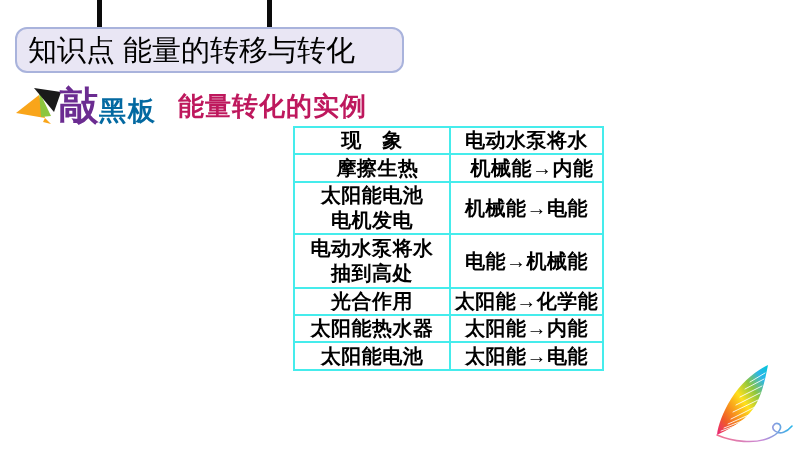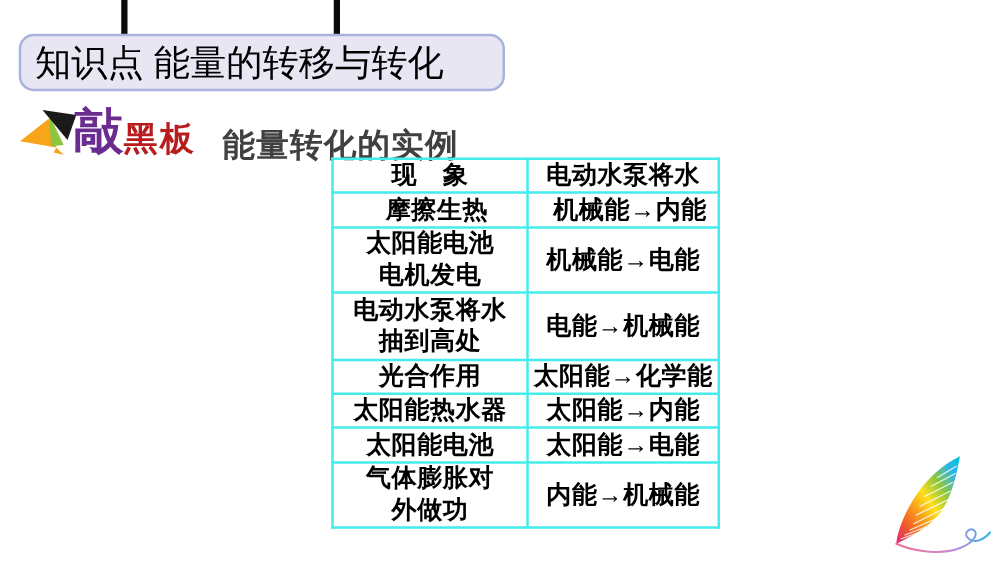--- a/index.html
+++ b/index.html
@@ -19,29 +19,29 @@
   }
   .title-pill span{font-size:29px;font-weight:500;letter-spacing:0px;white-space:nowrap;}
   
   .logo-svg{position:absolute;left:14px;top:84px;}
   .badge-emphasis{
     position:absolute;left:59px;top:84px;font-size:40px;line-height:44px;
     font-weight:700;color:#6b2c91;
   }
   .badge-rest{
     position:absolute;left:99px;top:95px;font-size:27px;line-height:32px;
-    font-weight:700;color:#b91c1c;letter-spacing:2px;
+    font-weight:700;color:#0369a1;letter-spacing:2px;
   }
   .section-heading{
-    position:absolute;left:178px;top:100px;font-size:26px;line-height:32px;
-    font-weight:700;color:#404040;letter-spacing:1px;text-align:right;
+    position:absolute;left:178px;top:90px;font-size:26px;line-height:32px;
+    font-weight:700;color:#be185d;letter-spacing:1px;text-align:right;
   }
   
   table.energy{
-    position:absolute;left:265px;top:126px;border-collapse:collapse;
+    position:absolute;left:293px;top:126px;border-collapse:collapse;
     table-layout:fixed;width:305px;
   }
   table.energy td{
     border:2px solid #45ecec;text-align:center;vertical-align:middle;
     font-size:20px;font-weight:700;line-height:25px;padding:0;
     white-space:pre-line;letter-spacing:0.5px;
   }
   .col-phen{width:154px;}
   .col-conv{width:151px;}
   tr.rh-hd td{height:23px;}
@@ -104,25 +104,20 @@
       <td>太阳能→化学能</td>
     </tr>
     <tr class="rh-6">
       <td>太阳能热水器</td>
       <td>太阳能→内能</td>
     </tr>
     <tr class="rh-7">
       <td>太阳能电池</td>
       <td>太阳能→电能</td>
     </tr>
-    <tr class="rh-8">
-      <td>气体膨胀对
-外做功</td>
-      <td>内能→机械能</td>
-    </tr>
   </tbody>
     </table>
 
   <svg class="feather-svg" width="92" height="92" viewBox="0 0 92 92">
     <defs>
       <linearGradient id="featherGrad" x1="0" y1="1" x2="1" y2="0">
         <stop offset="0" stop-color="#e8247e"></stop>
         <stop offset="0.18" stop-color="#f05a28"></stop>
         <stop offset="0.35" stop-color="#f9a01b"></stop>
         <stop offset="0.5" stop-color="#ffe01b"></stop>

